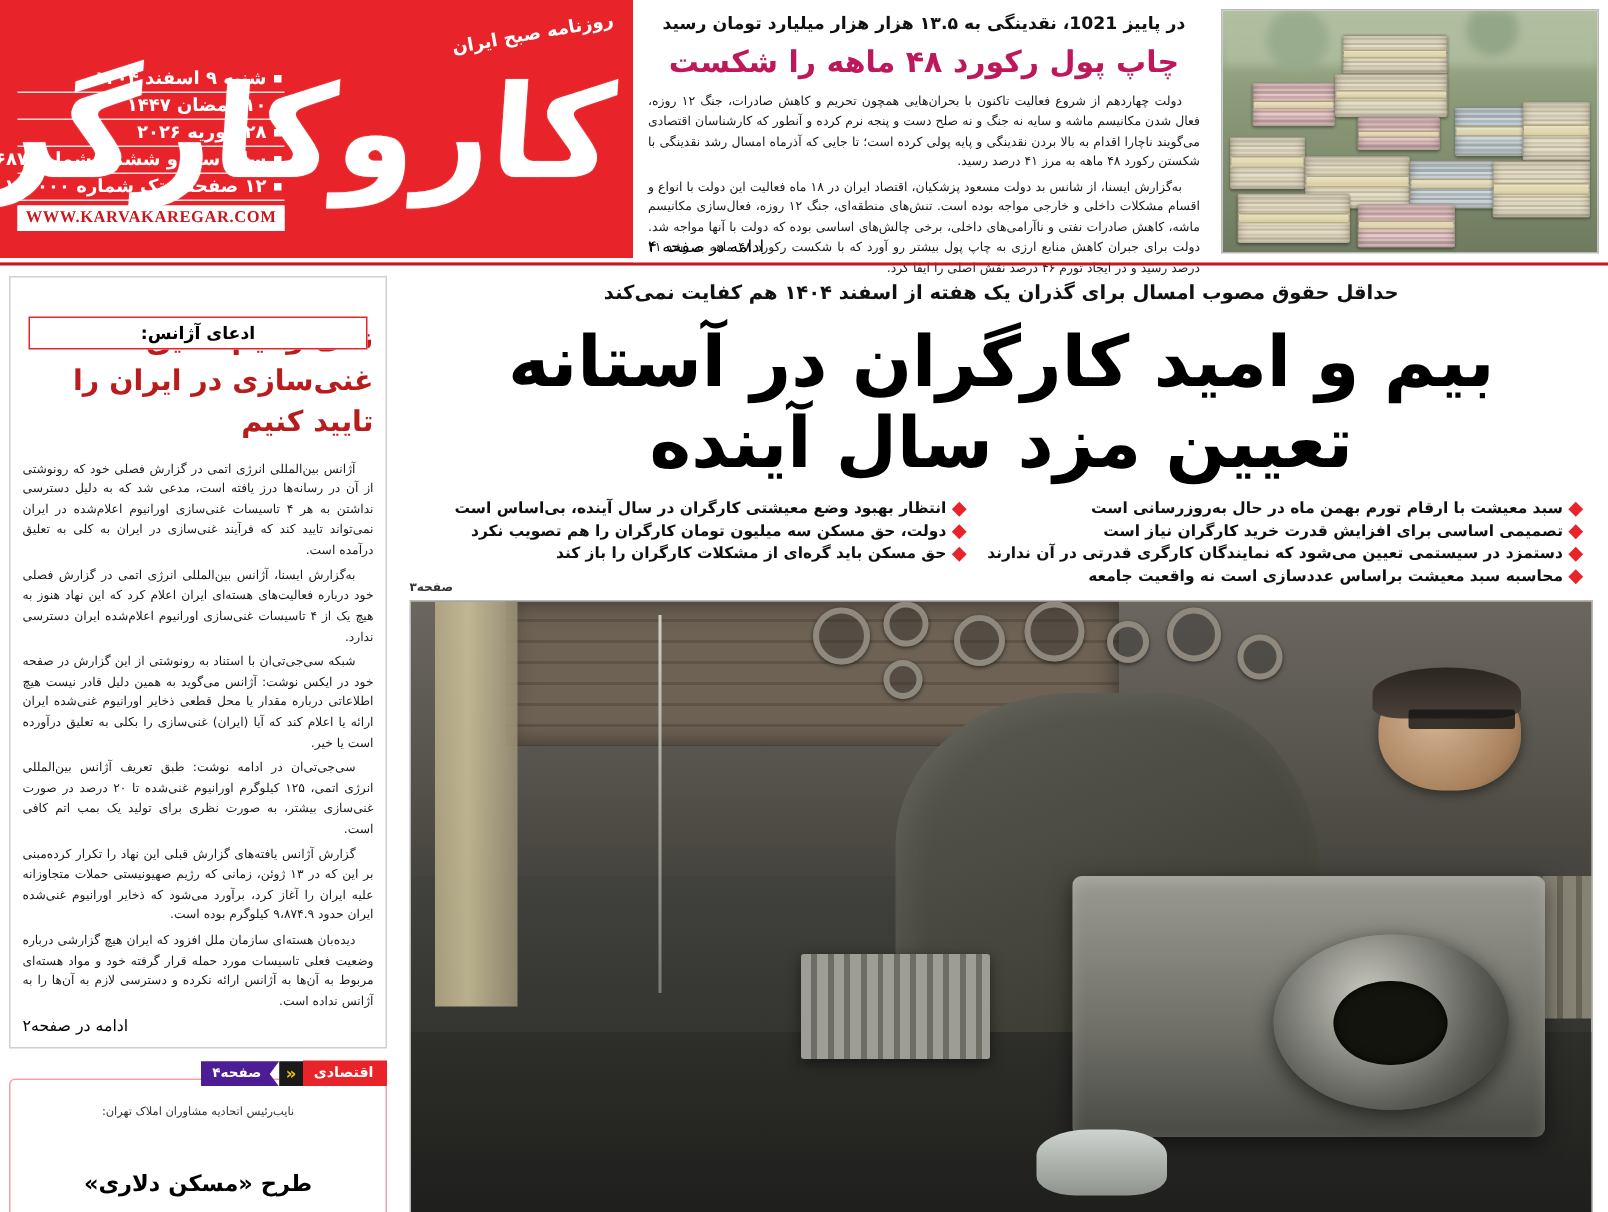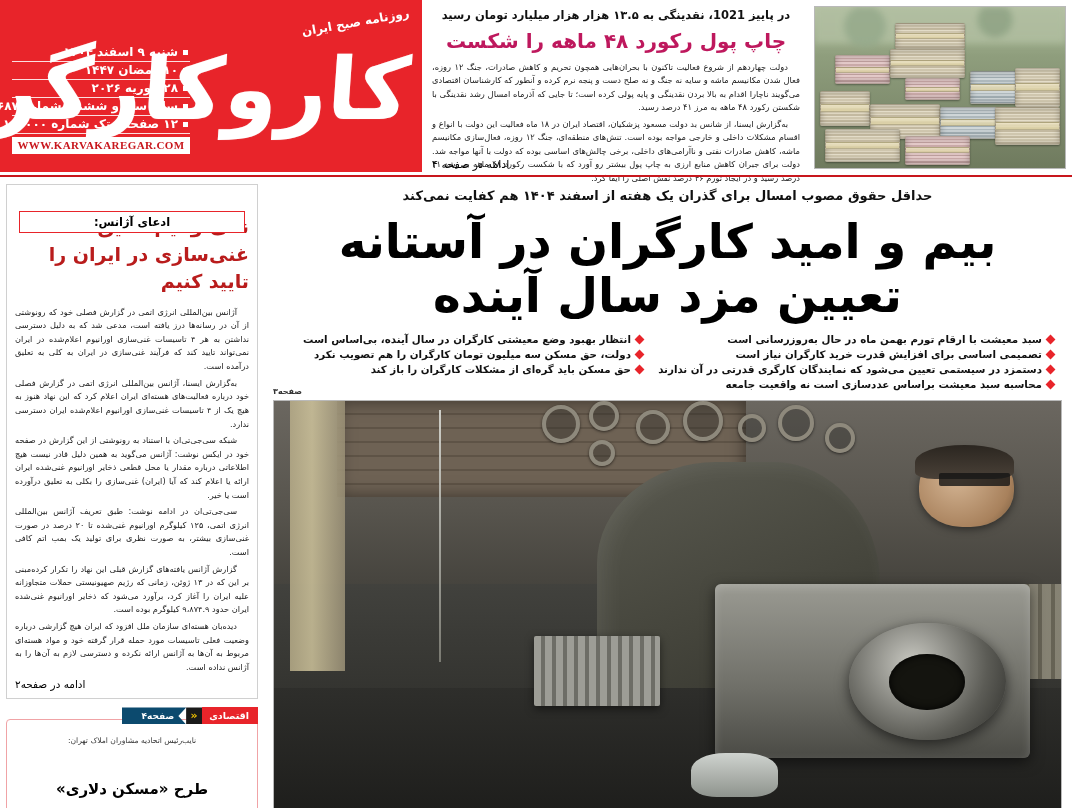--- a/index.html
+++ b/index.html
@@ -100,21 +100,21 @@
   .agency-body { font-size:8.2px; line-height:1.66; text-align:justify; color:#1a1a1a; }
   .agency-body p { margin-bottom:3px; text-indent:12px; }
   .agency-more { text-align:left; font-size:10.5px; font-weight:normal; margin-top:4px; }
 
   
   .promo { position:relative; margin-top:20px; }
   .promo-badge { position:absolute; top:-12px; right:0; display:flex; flex-direction:row; align-items:stretch; height:17px; z-index:3; }
   .pb-red { background:#e8242a; color:#fff; font-size:9.5px; font-weight:bold; padding:0 9px 0 7px; display:flex; align-items:center; }
   .pb-chev { width:16px; background:#1a1a1a; color:#f2c200; font-size:11px; font-weight:bold; display:flex; align-items:center; justify-content:center;
              clip-path: polygon(0 0, 100% 0, 100% 100%, 0 100%); }
-  .pb-black { background:#0c4a6e; color:#fff; font-size:9px; font-weight:bold; padding:0 12px 0 20px; display:flex; align-items:center;
+  .pb-black { background:#4c1d95; color:#fff; font-size:9px; font-weight:bold; padding:0 12px 0 8px; display:flex; align-items:center;
               clip-path: polygon(0 0, 100% 0, 88% 50%, 100% 100%, 0 100%); }
   .promo-box { border:1px solid #f0a3a6; border-radius:4px; padding:16px 10px 12px; }
   .promo-kicker { font-size:7.6px; text-align:center; color:#333; margin-bottom:7px; }
   .promo-title { font-size:15px; font-weight:bold; text-align:center; line-height:1.6; color:#000; letter-spacing:-.4px;margin-top:32px; }
 
   
   .main { position:absolute; left:265px; top:180px; width:807px; height:628px; padding:6px 10px 4px 8px; }
   .main-kicker { text-align:center; font-size:13px; font-weight:bold; color:#111; letter-spacing:-.3px; margin-top:2px; }
   .main-title {
     text-align:center; font-size:47px; font-weight:bold; color:#000;

